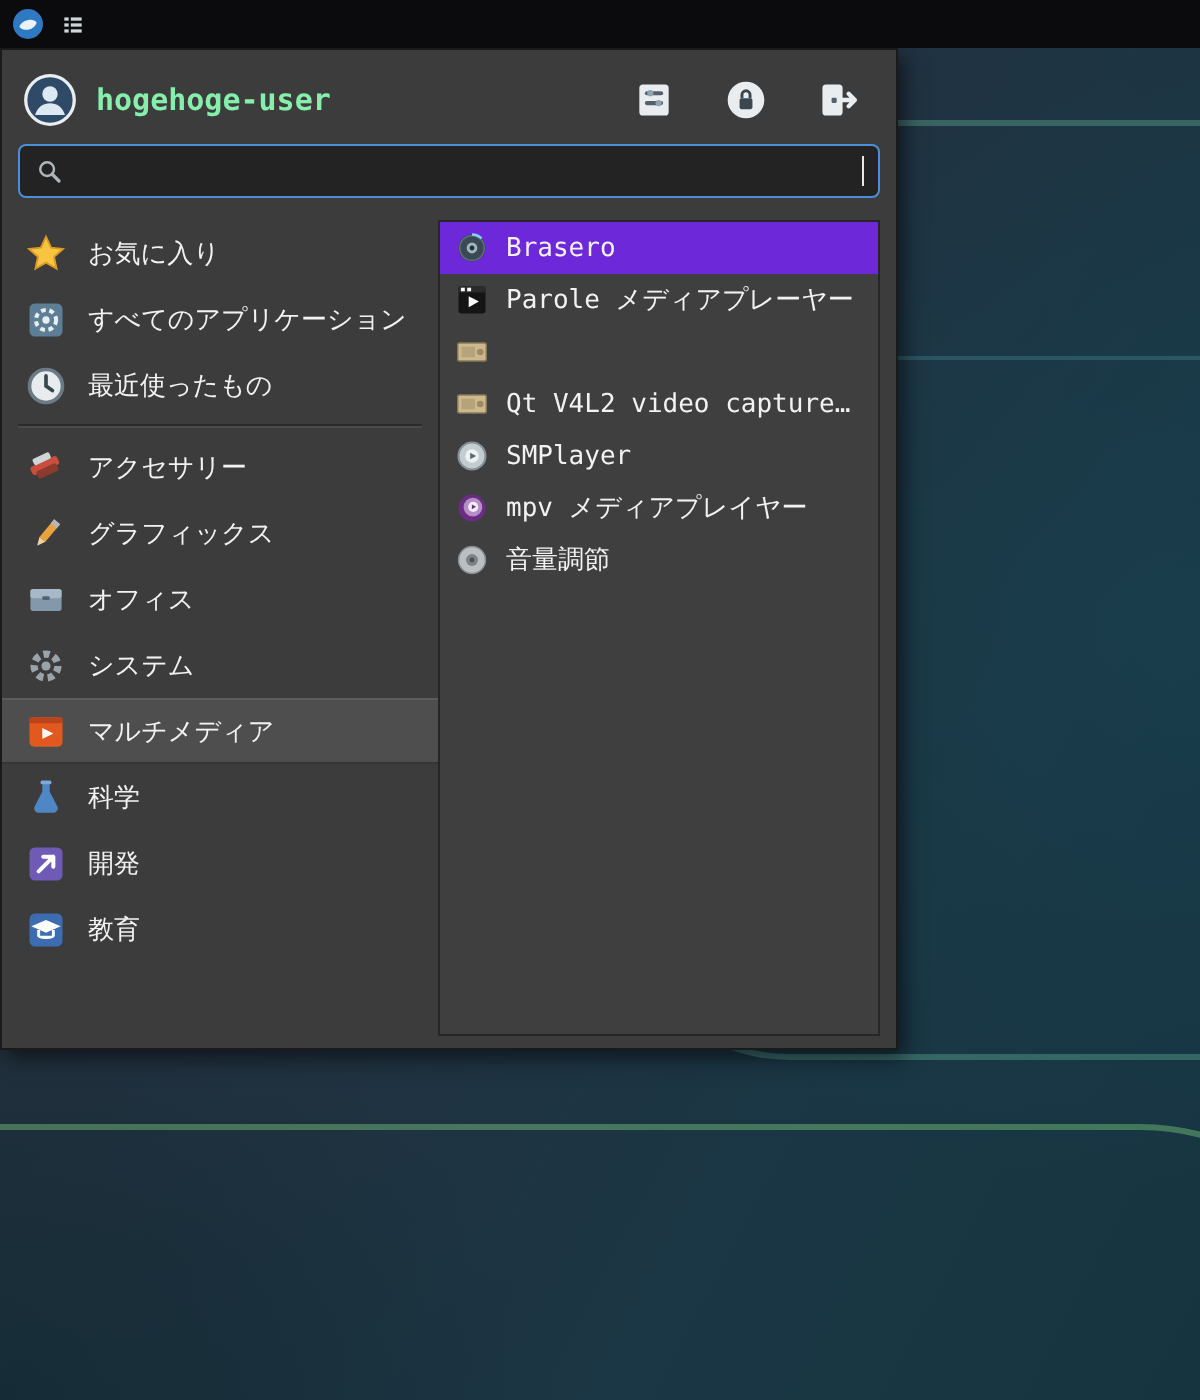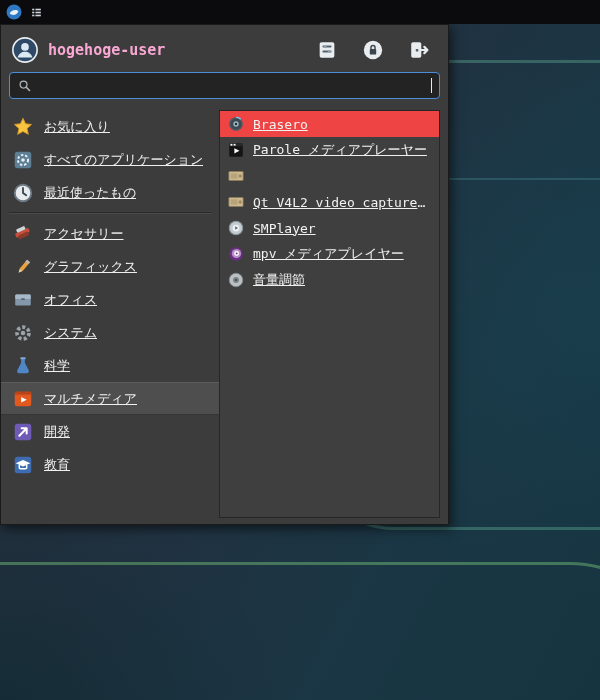--- a/index.html
+++ b/index.html
@@ -29,58 +29,58 @@
   .menu-popup{
     position:absolute;top:24px;left:0;width:449px;height:501px;
     background:#3c3c3c;border:1px solid #1a1a1a;box-sizing:border-box;
     box-shadow:3px 4px 10px rgba(0,0,0,.55);
     display:flex;flex-direction:column;z-index:4;color:#f0f0f0;
   }
   .menu-header{display:flex;align-items:center;gap:9px;padding:11px 12px 5px 10px;}
   .avatar{width:28px;height:28px;}
   .username{
     font-family:"DejaVu Sans Mono","DejaVu Sans",sans-serif;
-    font-weight:bold;font-size:15px;color:#f9a8d4;flex:1;white-space:nowrap;
+    font-weight:bold;font-size:15px;color:#86efac;flex:1;white-space:nowrap;
   }
   .header-actions{display:flex;align-items:center;gap:24px;margin-right:6px;}
   .action-btn{width:22px;height:22px;cursor:pointer;background:none;border:none;padding:0;}
 
   .search-box{
     margin:3px 8px 6px 8px;height:27px;background:#232323;
     border:1px solid #4a90d9;border-radius:4px;
     display:flex;align-items:center;gap:6px;padding:0 7px;box-sizing:border-box;
   }
   .search-icon{width:15px;height:15px;flex:none;}
   .search-input{
     flex:1;background:transparent;border:none;outline:none;color:#fff;
     font-family:"DejaVu Sans Mono",monospace;font-size:13px;padding:0;
   }
   .caret{width:1px;height:15px;background:#e8e8e8;margin-left:-2px;}
 
-  .menu-body{flex:1;display:flex;min-height:0;padding-top:5px;text-decoration:underline;}
+  .menu-body{flex:1;display:flex;min-height:0;padding-top:5px;}
   .category-list{width:218px;flex:none;box-sizing:border-box;overflow:hidden;}
   .cat-item{
     height:33px;display:flex;align-items:center;gap:10px;padding:0 6px 0 11px;
     font-family:"DejaVu Sans Mono","DejaVu Sans",sans-serif;font-size:13px;color:#f2f2f2;
     white-space:nowrap;overflow:hidden;cursor:pointer;box-sizing:border-box;
   }
   .cat-item.selected{background:#4e4e4e;border-top:1px solid #5c5c5c;border-bottom:1px solid #353535;}
   .cat-icon{width:22px;height:22px;flex:none;}
   .cat-sep{height:1px;background:#2b2b2b;border-bottom:1px solid #4a4a4a;margin:3px 8px;}
 
   .apps-panel{
     flex:1;margin:0 8px 6px 0;border:1px solid #262626;background:#3f3f3f;
     overflow:hidden;box-sizing:border-box;
   }
   .app-item{
     height:26px;display:flex;align-items:center;gap:8px;padding:0 7px;
     font-family:"DejaVu Sans Mono",monospace;font-size:13px;color:#f2f2f2;
     white-space:nowrap;overflow:hidden;cursor:pointer;
   }
-  .app-item.selected{background:#ef4444;}
+  .app-item.selected{background:#6d28d9;}
   .app-icon{width:18px;height:18px;flex:none;}
 
   .icon svg,.panel-icon svg,.avatar svg,.action-btn svg,.search-icon svg,
   .cat-icon svg,.app-icon svg{width:100%;height:100%;display:block;}
   .label{overflow:hidden;text-overflow:ellipsis;}
 </style>
 </head>
 <body>
 
 <div class="wp-shape wp-a"></div>
@@ -215,38 +215,38 @@
         </div>
         <div class="cat-item">
           <span class="icon cat-icon">
             <svg viewBox="0 0 24 24">
               <circle cx="12" cy="12" r="6.5" fill="none" stroke="#9aa3a9" stroke-width="4" stroke-dasharray="3.4 2.4"></circle>
               <circle cx="12" cy="12" r="2.5" fill="#9aa3a9"></circle>
             </svg>
           </span>
           <span class="label">システム</span>
         </div>
-        <div class="cat-item">
-          <span class="icon cat-icon">
-            <svg viewBox="0 0 24 24">
-              <path d="M10 3.5h4v5l4.2 8.2c.7 1.4-.3 3.3-1.9 3.3H7.7c-1.6 0-2.6-1.9-1.9-3.3L10 8.5z" fill="#4f86c6"></path>
-              <rect x="9" y="2.5" width="6" height="2" rx="1" fill="#7fa8d8"></rect>
-            </svg>
-          </span>
-          <span class="label">科学</span>
-        </div>
         <div class="cat-item selected">
           <span class="icon cat-icon">
             <svg viewBox="0 0 24 24">
               <rect x="3" y="4" width="18" height="16" rx="2.5" fill="#e2591f"></rect>
               <rect x="3" y="4" width="18" height="3.2" fill="#b9441a"></rect>
               <polygon points="10,9.8 16,12.8 10,15.8" fill="#ffffff"></polygon>
             </svg>
           </span>
           <span class="label">マルチメディア</span>
+        </div>
+        <div class="cat-item">
+          <span class="icon cat-icon">
+            <svg viewBox="0 0 24 24">
+              <path d="M10 3.5h4v5l4.2 8.2c.7 1.4-.3 3.3-1.9 3.3H7.7c-1.6 0-2.6-1.9-1.9-3.3L10 8.5z" fill="#4f86c6"></path>
+              <rect x="9" y="2.5" width="6" height="2" rx="1" fill="#7fa8d8"></rect>
+            </svg>
+          </span>
+          <span class="label">科学</span>
         </div>
         <div class="cat-item">
           <span class="icon cat-icon">
             <svg viewBox="0 0 24 24">
               <rect x="3" y="3" width="18" height="18" rx="3" fill="#6f5bb5"></rect>
               <path d="M8 16L16 8M16 8h-5.5M16 8v5.5" stroke="#fff" stroke-width="2.2" fill="none" stroke-linecap="round" stroke-linejoin="round"></path>
             </svg>
           </span>
           <span class="label">開発</span>
         </div>

